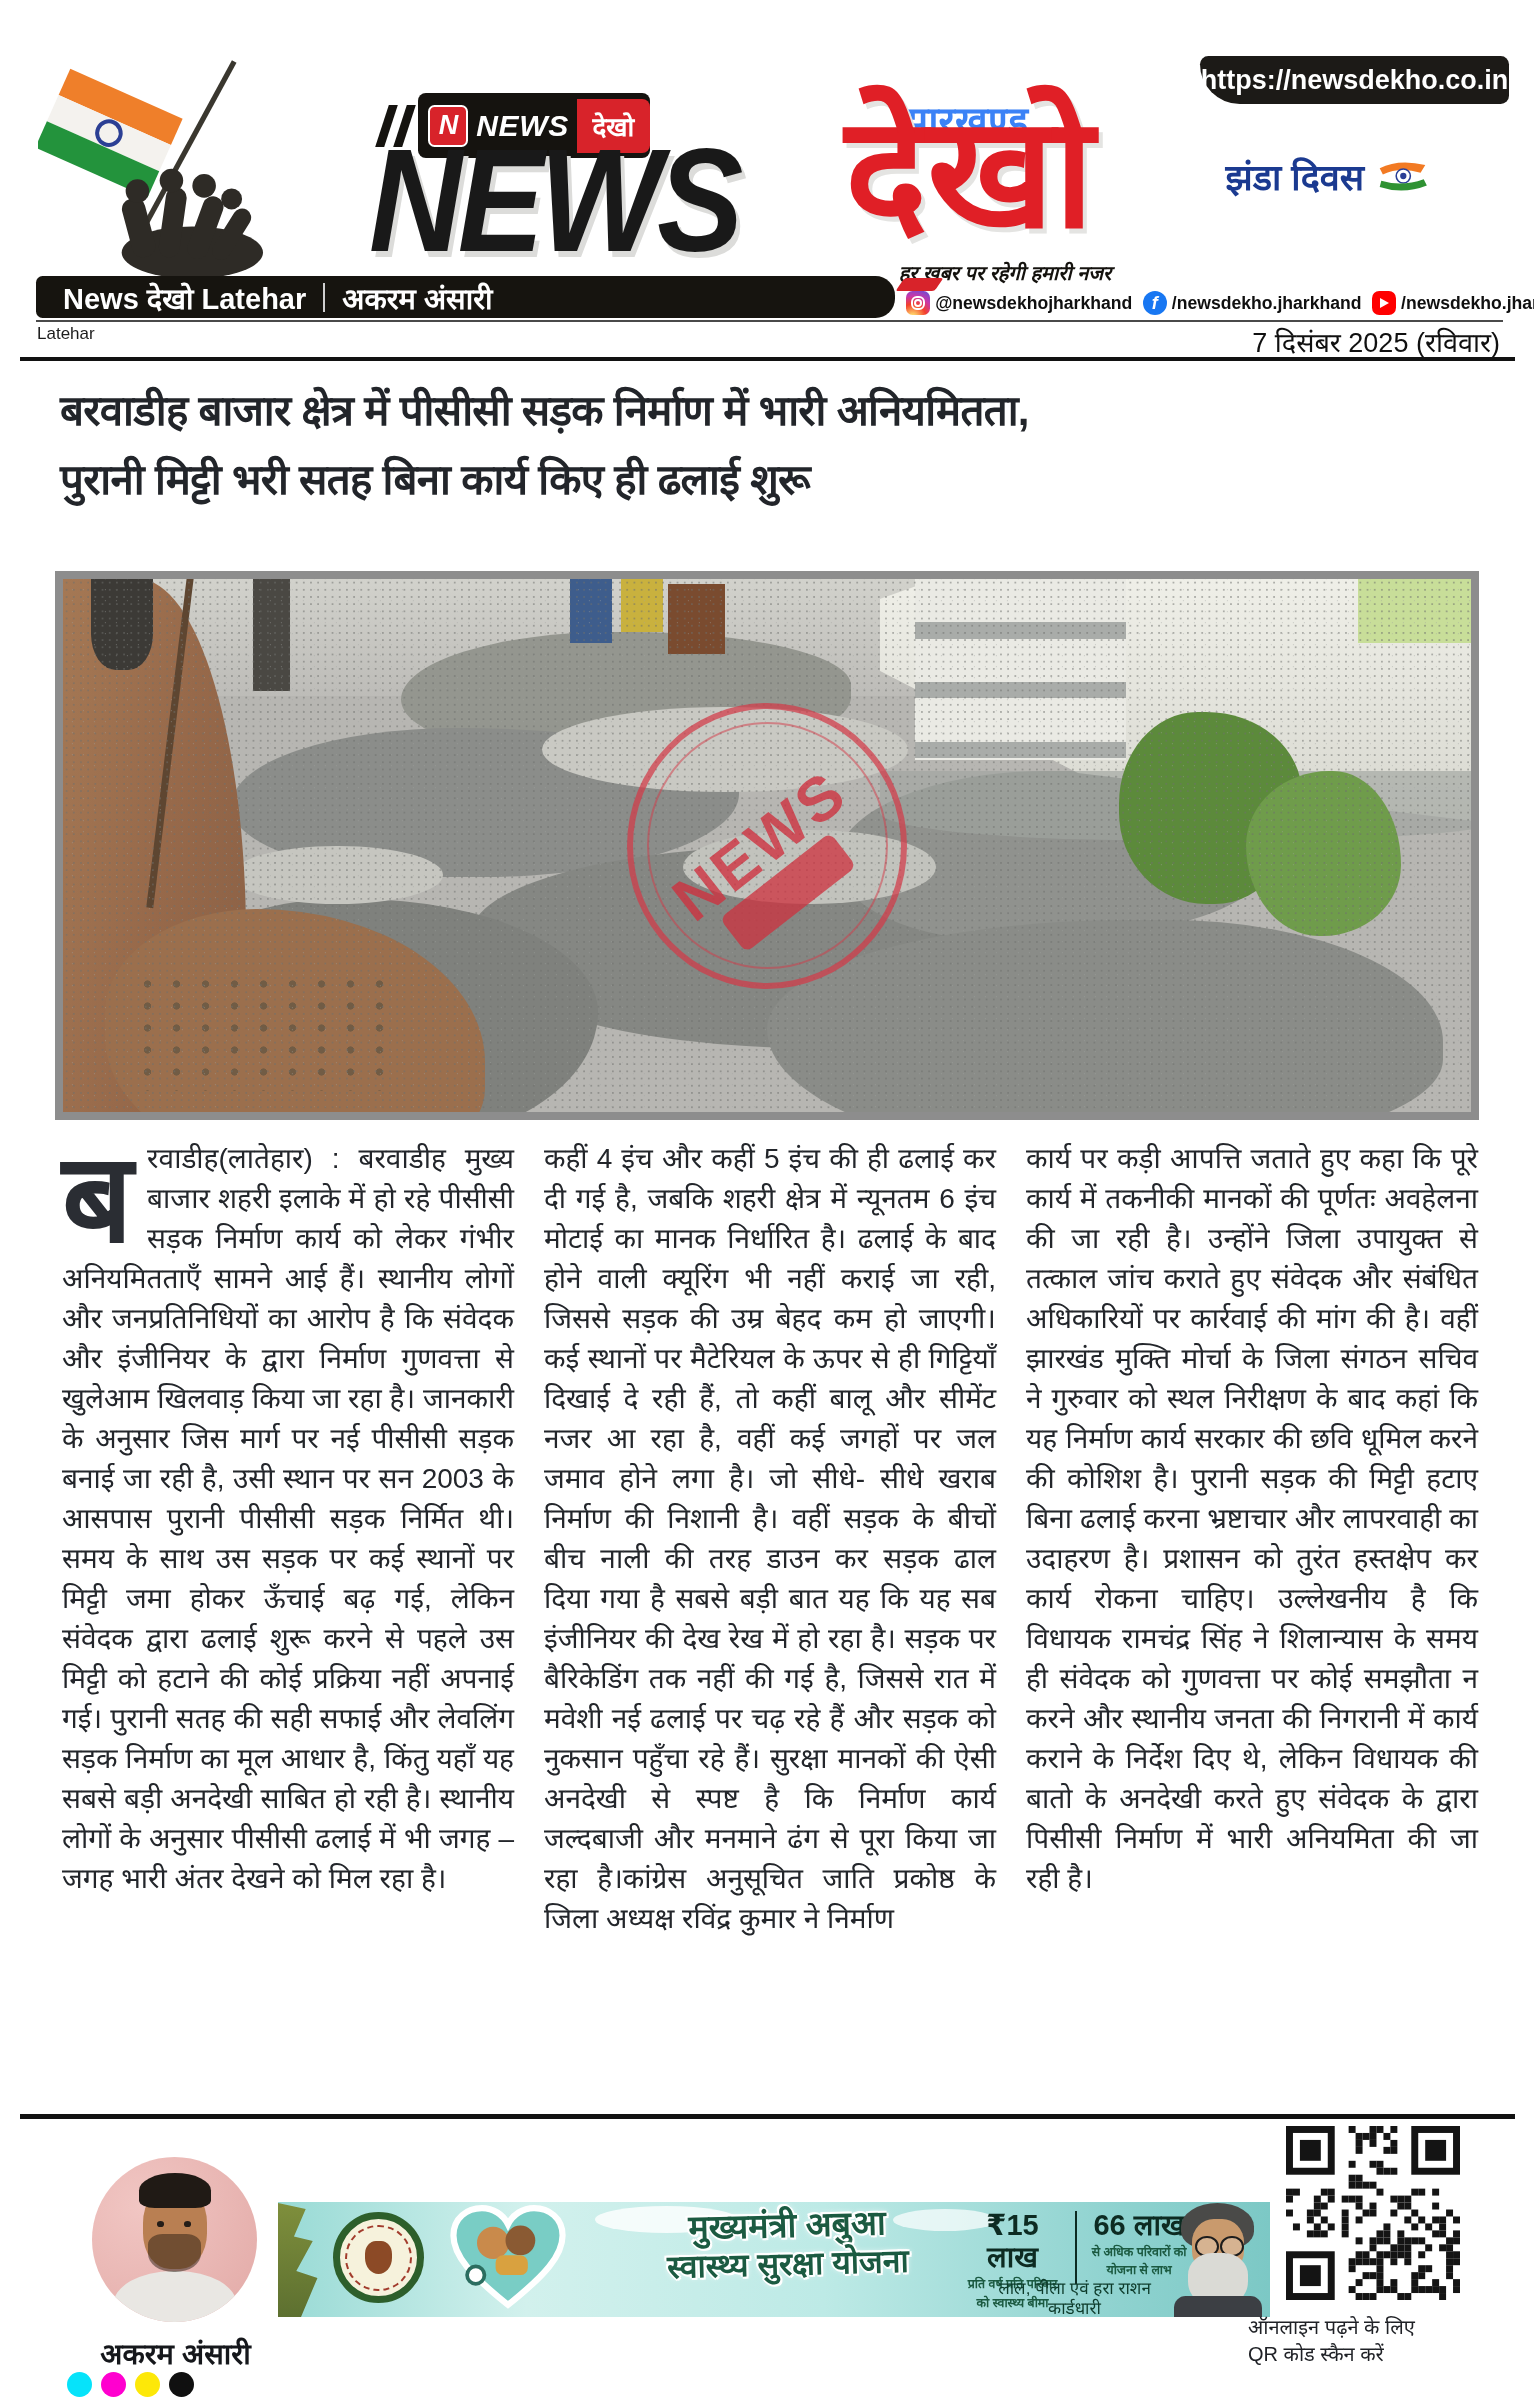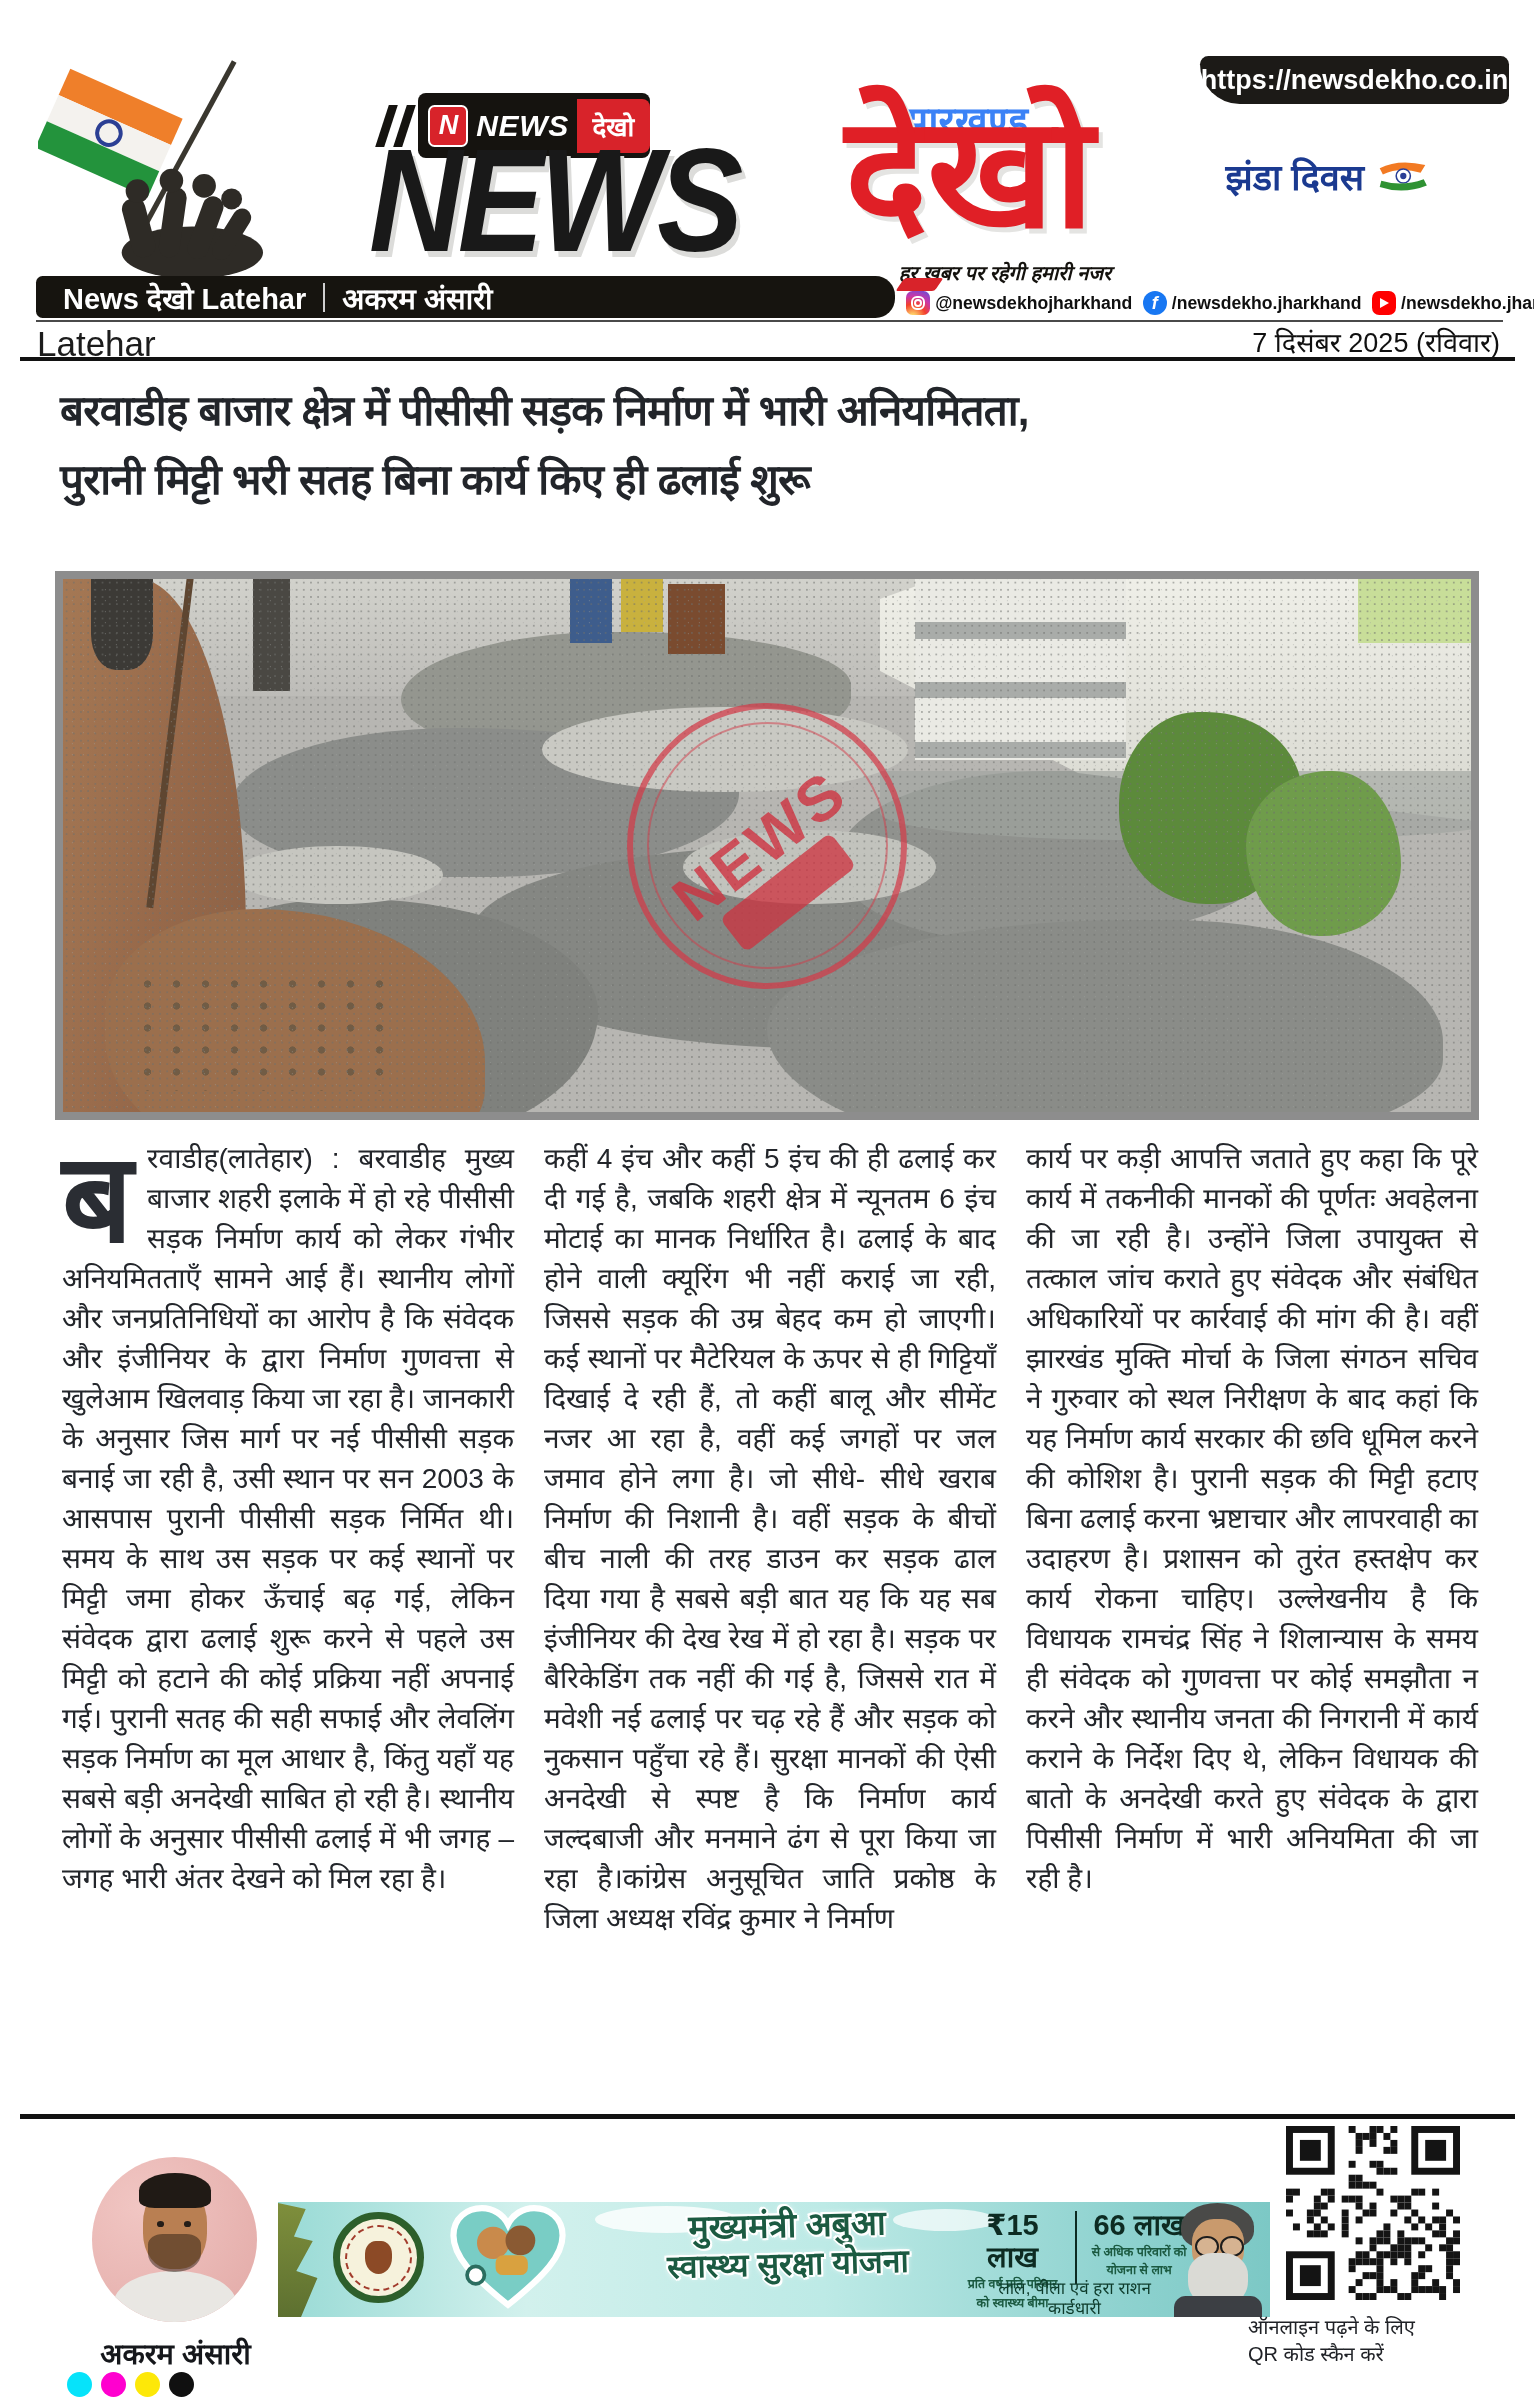--- a/index.html
+++ b/index.html
@@ -46,21 +46,21 @@
   .icon.ig::after{content:"";position:absolute;inset:4.6px;border:2px solid #fff;border-radius:5.9px;}
   .icon.ig::before{content:"";position:absolute;inset:7.8px;border:2px solid #fff;border-radius:50%;}
   .icon.fb{background:#1877f2;}
   .icon.fb::after{content:"f";position:absolute;inset:0;color:#fff;font-weight:900;font-size:18px;
                   display:flex;align-items:center;justify-content:center;font-style:italic;}
   .icon.yt{border-radius:7.2px;background:#f00;}
   .icon.yt::after{content:"";position:absolute;left:8.5px;top:6.5px;border-left:9px solid #fff;
                   border-top:5.2px solid transparent;border-bottom:5.2px solid transparent;}
   .rule-thin{position:absolute;left:36px;right:31px;top:320px;height:2px;background:#4a4a4a;}
   .rule-mid{position:absolute;left:19.5px;right:19.5px;top:357px;height:3.9px;background:#121212;}
-  .dateline-left{position:absolute;left:37px;top:324px;font-size:35px;color:#1c1c1c;}
+  .dateline-left{position:absolute;left:37px;top:324px;font-size:17px;color:#1c1c1c;}
   .dateline-right{position:absolute;right:34px;top:323px;font-size:27px;color:#101010;}
 
   
   .headline{position:absolute;left:60px;top:376px;width:1447px;font-weight:800;font-size:42px;
             line-height:69px;color:#22252a;letter-spacing:-0.7px;white-space:nowrap;}
 
   
   .photo{position:absolute;left:55px;top:571px;width:1424px;height:549px;border:8.5px solid #8d8d8d;
          box-sizing:border-box;background:#b7b6b2;overflow:hidden;}
   .photo .l{position:absolute;}

